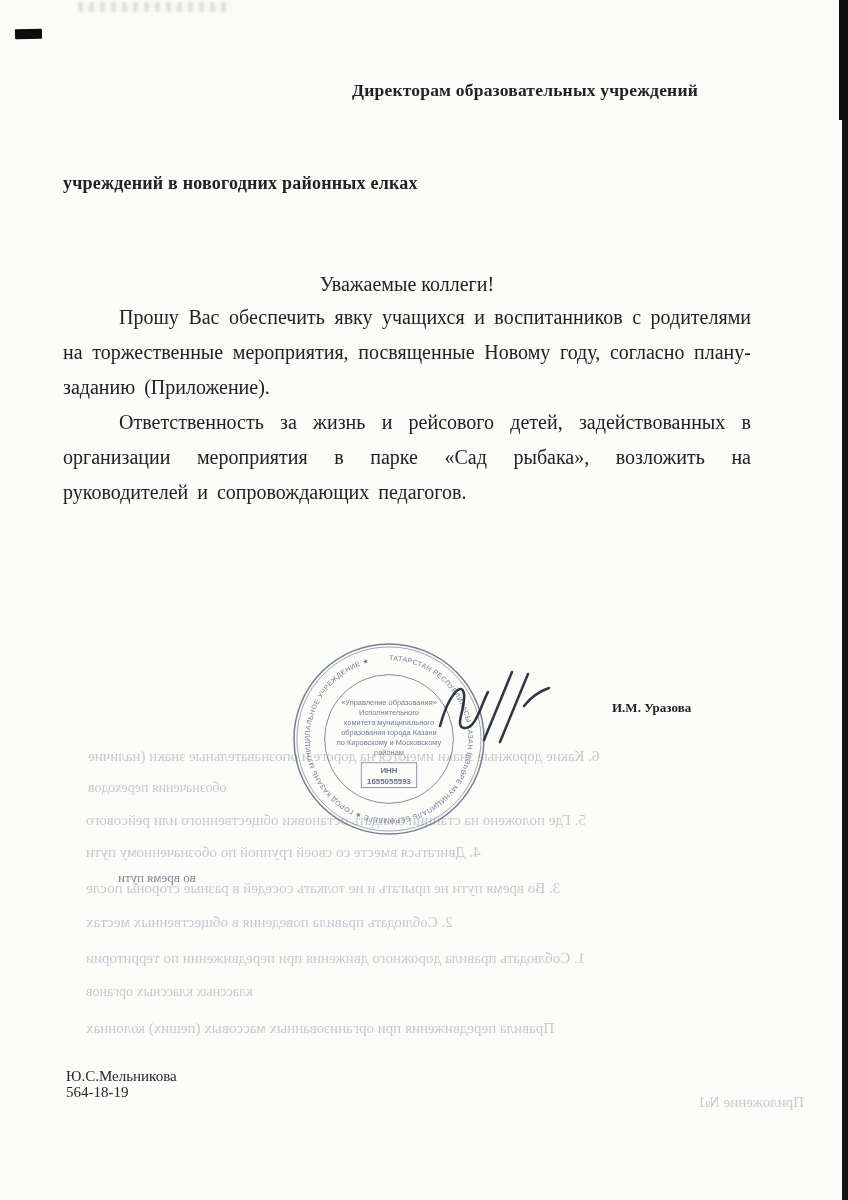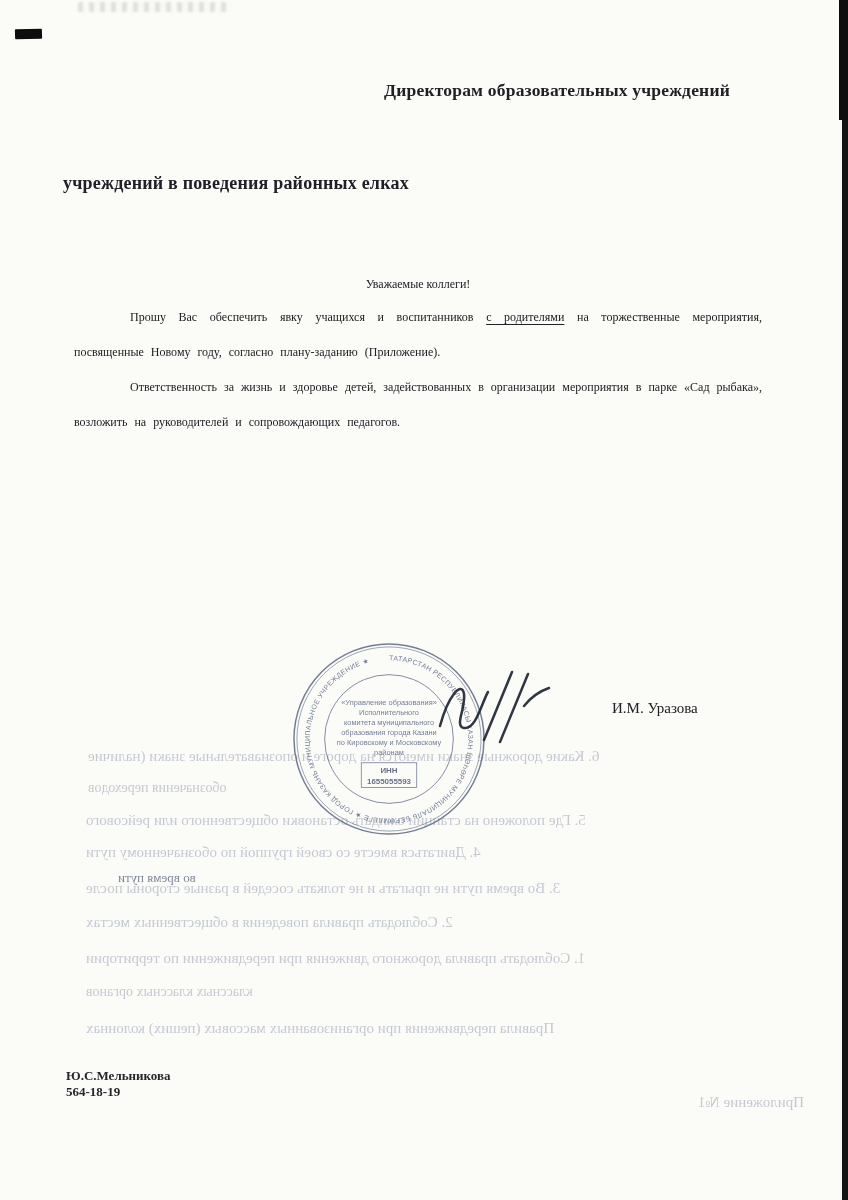--- a/index.html
+++ b/index.html
@@ -10,29 +10,29 @@
   }
   
   .top-noise{position:absolute;left:78px;top:2px;width:152px;height:10px;
     background:repeating-linear-gradient(90deg,rgba(120,120,125,.4) 0 5px,rgba(200,200,200,.08) 5px 11px);
     filter:blur(1px);opacity:.5;}
   .corner-mark{position:absolute;left:15px;top:29px;width:27px;height:10px;background:#0d0d0d;
     transform:rotate(-1.5deg);border-radius:1px;}
   .edge-right{position:absolute;right:0;top:0;width:6px;height:1200px;background:#141414;}
   .edge-right-top{position:absolute;right:0;top:0;width:9px;height:120px;background:#0e0e0e;}
   
-  .recipient{position:absolute;left:352px;top:80px;width:410px;font-weight:bold;font-size:17.5px;letter-spacing:.2px;text-align:center;}
+  .recipient{position:absolute;left:352px;top:80px;width:410px;font-weight:bold;font-size:17.5px;letter-spacing:.2px;}
   .subject{position:absolute;left:63px;top:170px;font-weight:bold;font-size:18px;line-height:27px;letter-spacing:.2px;}
-  .body-text{position:absolute;left:74px;top:268px;width:688px;font-size:12px;line-height:35px;}
+  .body-text{position:absolute;left:63px;top:268px;width:688px;font-size:20px;line-height:35px;}
   .salutation{text-align:center;line-height:32px;}
   .para{margin:0;text-align:justify;text-indent:56px;word-spacing:4px;}
-  .u{text-decoration:underline;text-underline-offset:3px;}
+  .u{text-underline-offset:3px;}
   .signer-title{position:absolute;left:70px;top:702px;font-weight:bold;font-size:19.5px;letter-spacing:.2px;}
-  .signer-name{position:absolute;left:612px;top:700px;font-weight:normal;font-size:15px;}
-  .executor{position:absolute;left:66px;top:1068px;font-size:13px;font-weight:bold;line-height:16px;color:#26262c;}
+  .signer-name{position:absolute;left:612px;top:700px;font-weight:bold;font-size:13px;}
+  .executor{position:absolute;left:66px;top:1068px;font-size:15px;font-weight:normal;line-height:16px;color:#26262c;}
   
   .ghost-layer{position:absolute;left:0;top:0;width:848px;height:1200px;pointer-events:none;}
   .ghost-line{position:absolute;white-space:nowrap;color:#8d97ac;opacity:.5;filter:blur(.7px);
     transform:scaleX(-1);font-family:"Liberation Serif",serif;}
   .ghost-bold{opacity:.8;color:#5f6982;filter:blur(.5px);}
   
   .stamp{position:absolute;left:290px;top:640px;opacity:.85;}
   .stamp circle{stroke:#5d6886;fill:none;}
   .ring-outer{stroke-width:1.5;}
   .ring-outer2{stroke-width:.7;}
@@ -65,27 +65,27 @@
     </div>
 
   <div class="top-noise"></div>
   <div class="corner-mark"></div>
   <div class="edge-right"></div>
   <div class="edge-right-top"></div>
 
   <div class="recipient">Директорам образовательных учреждений</div>
 
   <div class="subject">
-    <div>учреждений в поведения районных елках</div>
+    <div>учреждений в новогодних районных елках</div>
   </div>
 
   <div class="body-text">
     <div class="salutation">Уважаемые коллеги!</div>
     <p class="para"><span>Прошу Вас обеспечить явку учащихся и воспитанников </span><span class="u">с родителями</span><span> на торжественные мероприятия, посвященные Новому году, согласно плану-заданию (Приложение).</span></p>
-    <p class="para">Ответственность за жизнь и здоровье детей, задействованных в организации мероприятия в парке «Сад рыбака», возложить на руководителей и сопровождающих педагогов.</p>
+    <p class="para">Ответственность за жизнь и рейсового детей, задействованных в организации мероприятия в парке «Сад рыбака», возложить на руководителей и сопровождающих педагогов.</p>
   </div>
 
   <div class="signer-name">И.М. Уразова</div>
 
   <svg class="stamp" width="198" height="198" viewBox="0 0 200 200">
     <defs>
       <path id="ringPath" d="M 100,20.5 A 79.5,79.5 0 0 1 100,180.5 A 79.5,79.5 0 0 1 100,20.5"></path>
     </defs>
     <circle class="ring-outer" cx="100" cy="100" r="96"></circle>
     <circle class="ring-outer2" cx="100" cy="100" r="93"></circle>

